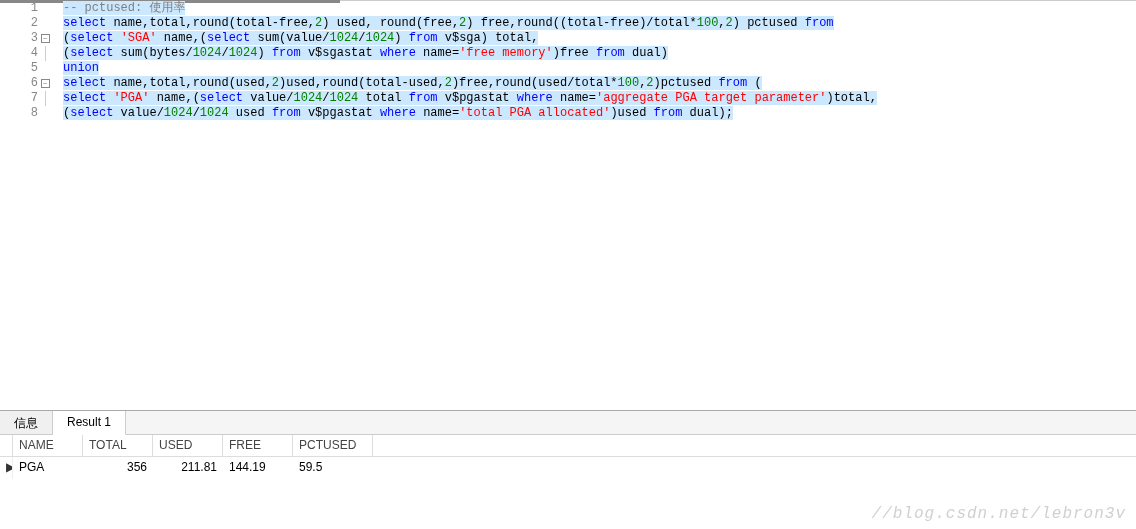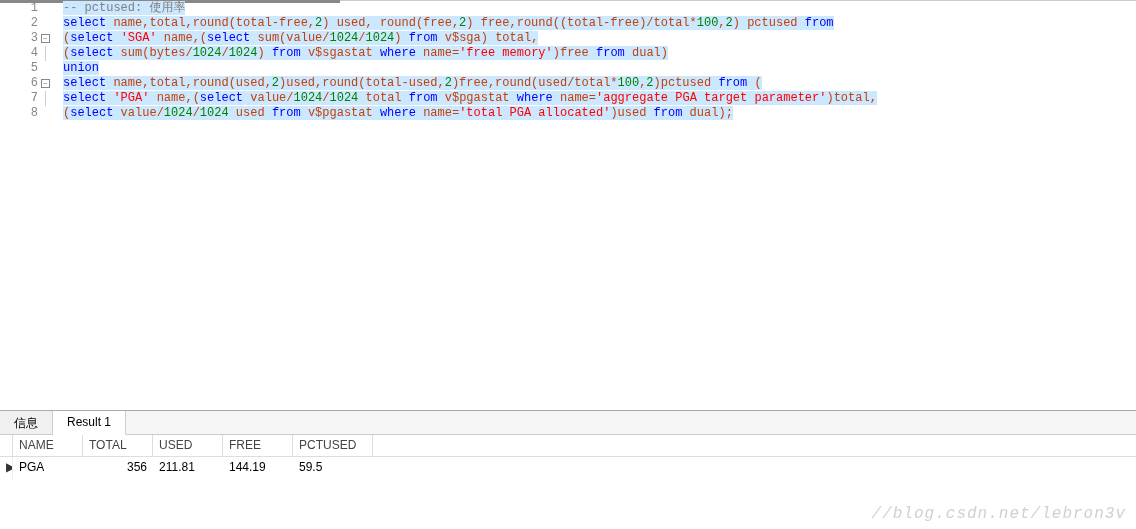--- a/index.html
+++ b/index.html
@@ -65,21 +65,21 @@
     }
     .code-line {
       height: 15px;
       line-height: 15px;
     }
     .hl { background: #cce8ff; }
     .kw { color: #0000ff; }
     .str { color: #ff0000; }
     .num { color: #008000; }
     .cmt { color: #808080; }
-    .ident { color: #c2410c; }
+    .ident { color: #000000; }
     
     .results-pane {
       border-top: 1px solid #aaa;
       height: 103px;
       background: #fff;
     }
     .tabs {
       display: flex;
       height: 24px;
       background: #f5f5f5;
@@ -122,21 +122,21 @@
       overflow: hidden;
     }
     .row-indicator {
       width: 12px;
       text-align: center;
       color: #333;
       border-right: 1px solid #eee;
     }
     .c-name { width: 70px; text-align: left; }
     .c-total { width: 70px; text-align: right; }
-    .c-used { width: 70px; text-align: left; }
+    .c-used { width: 70px; text-align: right; }
     .c-free { width: 70px; }
     .c-pctused { width: 80px; }
     .grid-header .c-name,
     .grid-header .c-total,
     .grid-header .c-used,
     .grid-header .c-free,
     .grid-header .c-pctused { text-align: left; }
     
     .watermark {
       position: absolute;

